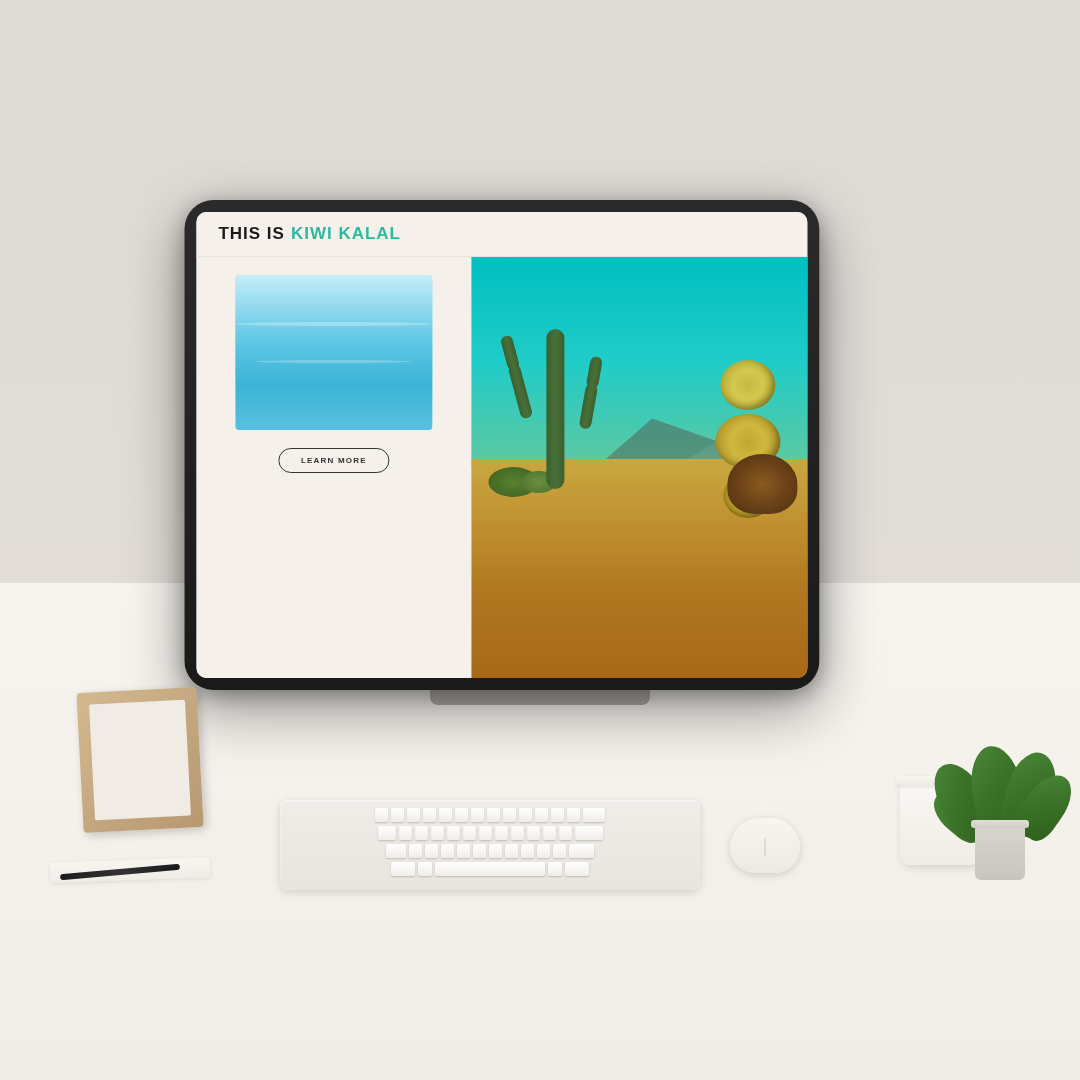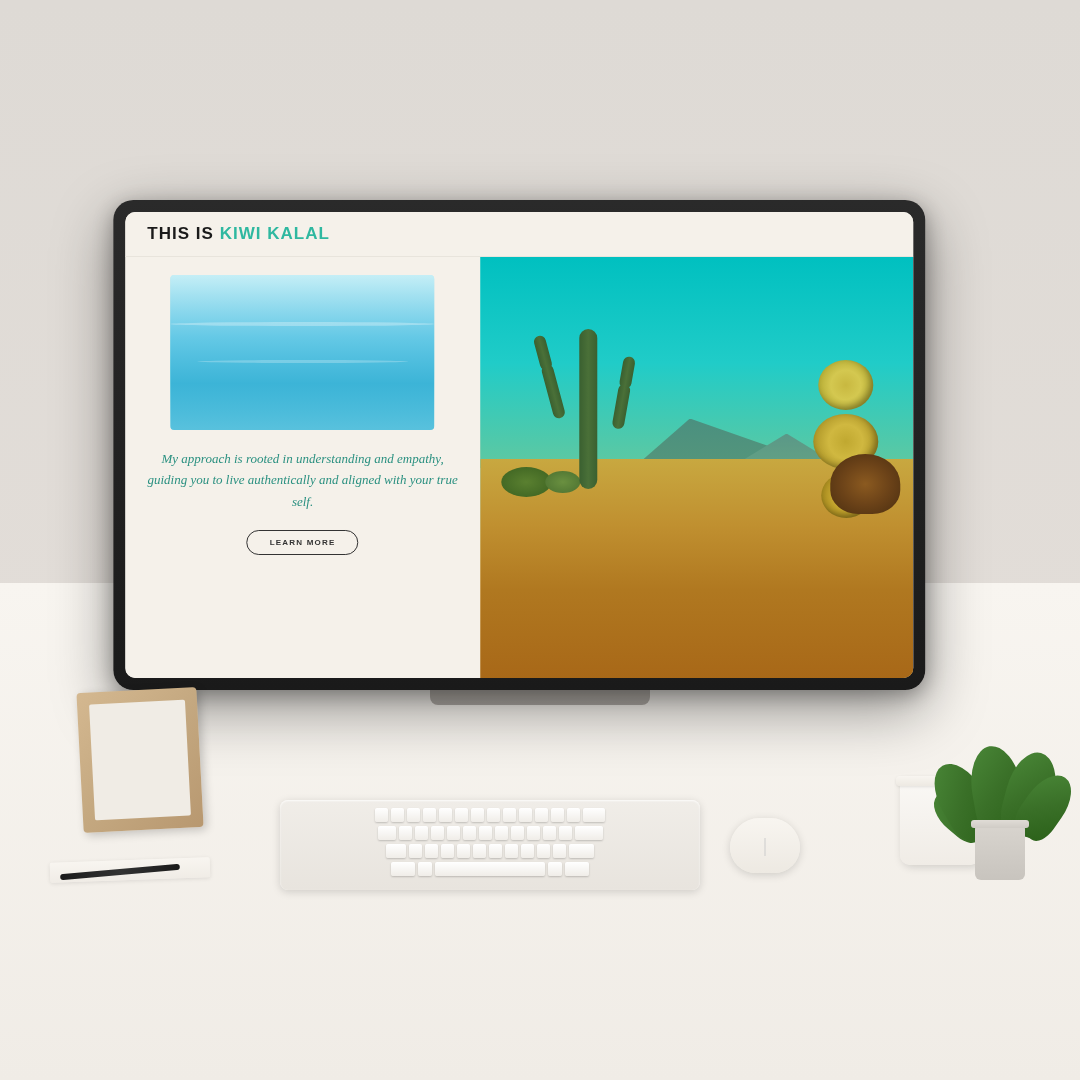--- a/index.html
+++ b/index.html
@@ -58,27 +58,26 @@
       background: linear-gradient(180deg, #c0bbb5 0%, #b0aba5 100%);
       border-radius: 4px 4px 8px 8px;
     }
 
     
     .monitor-outer {
       position: absolute;
       top: 200px;
       left: 50%;
       transform: translateX(-56%);
-      width: 812px;
+      width: 635px;
       height: 490px;
       background: linear-gradient(180deg, #2a2a2a 0%, #1a1a1a 100%);
-      border-radius: 20px;
+      border-radius: 29px;
       padding: 12px;
       box-shadow: 0 20px 60px rgba(0,0,0,0.4), 0 5px 20px rgba(0,0,0,0.3);
-      margin-left: 28px;
     }
 
     .monitor-bezel {
       width: 100%;
       height: 100%;
       background: #f5f1ea;
       border-radius: 10px;
       overflow: hidden;
       display: flex;
       flex-direction: column;
@@ -605,21 +604,20 @@
     <div class="site-content">
 
       <div class="left-panel">
 
         <div class="pool-image">
           <div class="pool-water"></div>
           <div class="pool-ripple"></div>
           <div class="pool-ripple2"></div>
         </div>
 
-        <p class="quote-text">My approach is rooted in understanding and empathy, guiding you to live authentically and aligned with your true self.</p>
 
         <button class="learn-more-btn">LEARN MORE</button>
 
       </div>
 
       <div class="right-panel">
         <div class="desert-scene">
           <div class="desert-sky"></div>
 
           <div class="desert-mountains">

